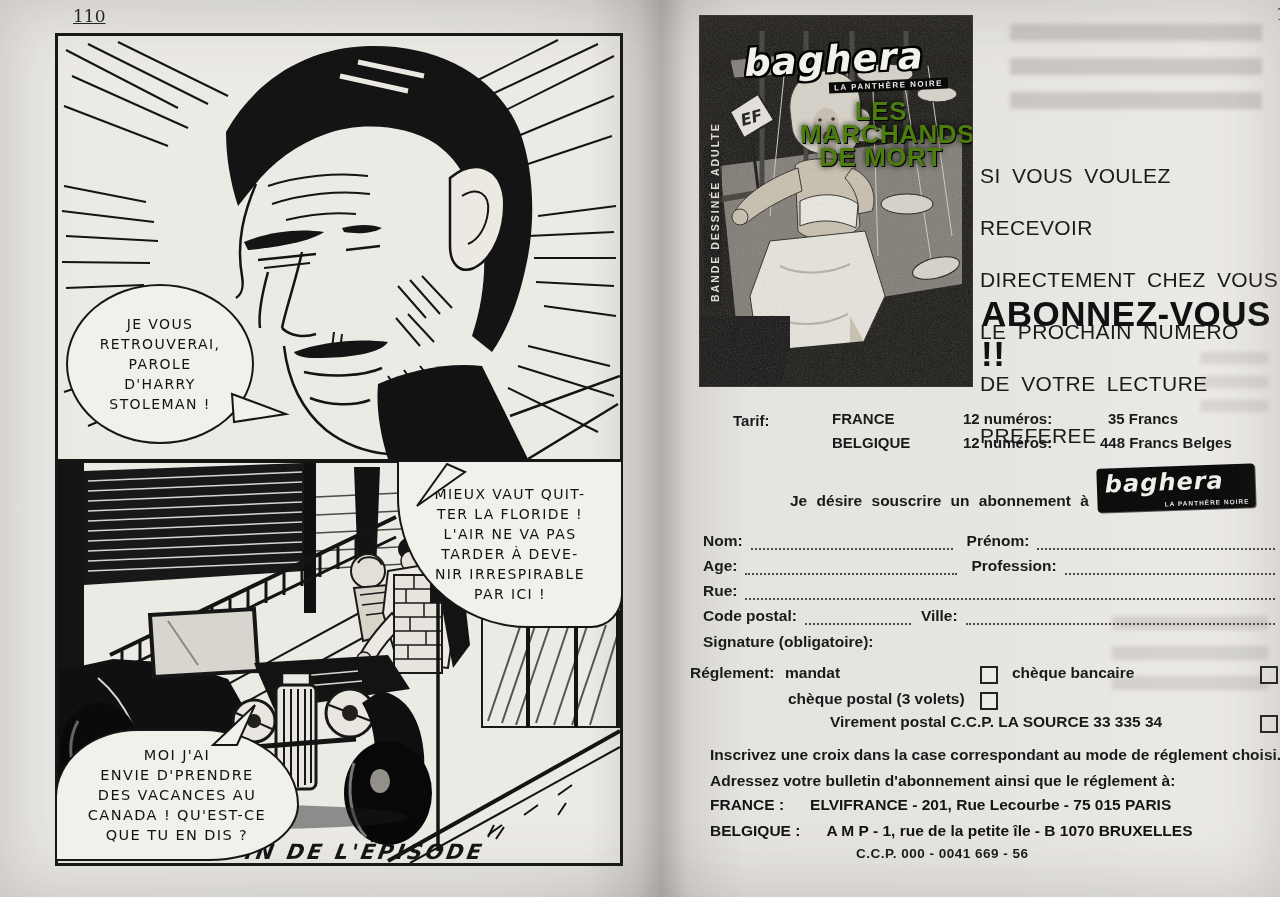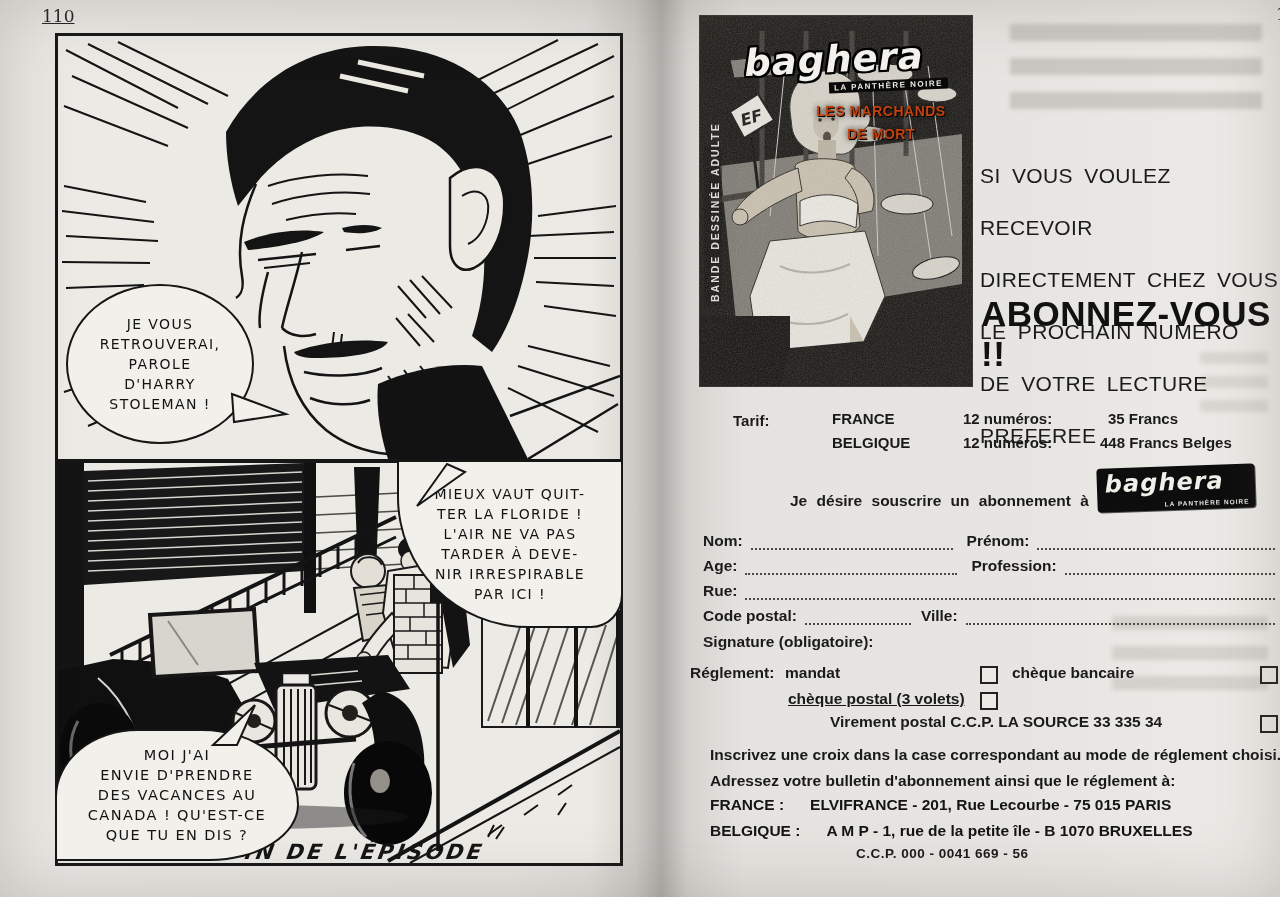--- a/index.html
+++ b/index.html
@@ -41,21 +41,21 @@
   .cover{position:absolute;left:40px;top:16px;width:272px;height:370px;background:#14120f;
     overflow:hidden;box-shadow:0 0 0 1px #3a3835;}
   .cover svg{position:absolute;inset:0;width:100%;height:100%;}
   .cover-logo{position:absolute;left:12px;top:22px;width:244px;text-align:center;
     font-family:"DejaVu Sans",sans-serif;font-style:italic;font-weight:bold;font-size:37px;
     letter-spacing:1px;color:#f3f1ec;transform:rotate(-2.5deg);z-index:4;
     text-shadow:2px 0 #000,-2px 0 #000,0 2px #000,0 -2px #000,2px 2px #000,-2px -2px #000,2px -2px #000,-2px 2px #000;}
   .cover-logo-sub{position:absolute;right:24px;top:64px;z-index:4;background:#090909;color:#eceae4;
     font-size:8px;font-weight:bold;letter-spacing:1.5px;padding:1px 5px;transform:rotate(-2.5deg);}
   .cover-title{position:absolute;left:100px;top:84px;width:162px;z-index:4;text-align:center;
-    font-weight:bold;font-size:14px;line-height:23px;color:#c2410c;letter-spacing:.5px;
+    font-weight:bold;font-size:26px;line-height:23px;color:#4d7c0f;letter-spacing:.5px;
     text-shadow:1px 1px 0 #000,0 0 6px #000;}
 
   
   .intro{position:absolute;left:320px;top:150px;width:300px;font-size:21px;line-height:52px;
     letter-spacing:.4px;word-spacing:5px;color:#1b1b1b;}
   .headline{position:absolute;left:321px;top:294px;font-size:35px;font-weight:bold;
     letter-spacing:.5px;color:#111;}
   .t-cell{position:absolute;font-weight:bold;font-size:15px;color:#1a1a1a;}
   .subscribe{position:absolute;left:130px;top:492px;font-weight:bold;font-size:15.5px;
     word-spacing:5px;color:#1a1a1a;}
@@ -86,21 +86,21 @@
     background:repeating-linear-gradient(180deg,rgba(125,120,114,.5) 0 14px,rgba(0,0,0,0) 14px 30px);}
   .ghost3{left:540px;top:352px;width:68px;height:66px;opacity:.3;
     background:repeating-linear-gradient(180deg,rgba(125,120,114,.55) 0 12px,rgba(0,0,0,0) 12px 24px);}
 </style>
 </head>
 <body>
 
 <div class="spread">
 
   <div class="page page-left">
-    <div class="pagenum" style="left:42px;top:6px;text-decoration:underline;">110</div>
+    <div class="pagenum" style="left:73px;top:6px;text-decoration:underline;">110</div>
 
     <div class="panel panel1">
       <svg viewBox="0 0 562 423" preserveAspectRatio="none">
         <g stroke="#141414" stroke-width="2" fill="none">
           <path d="M8,14 L120,72 M30,8 L150,68 M60,6 L170,60 M14,40 L130,92 M6,70 L110,110"></path>
           <path d="M6,150 L88,166 M4,175 L96,186 M8,200 L100,205 M4,226 L92,227 M8,252 L86,249"></path>
           <path d="M10,330 L96,302 M6,356 L110,322 M30,390 L130,347"></path>
           <path d="M556,20 L440,78 M540,8 L430,60 M500,4 L420,44 M556,60 L460,100 M554,100 L470,128"></path>
           <path d="M558,170 L480,180 M556,196 L470,200 M558,222 L476,222 M556,250 L478,246 M558,280 L486,270"></path>
           <path d="M552,330 L470,310 M556,360 L460,330 M540,396 L450,352"></path>
@@ -393,21 +393,21 @@
     </div>
     <div class="form-row" style="top:633px;">
       <span class="lbl">Signature (obligatoire):</span>
     </div>
 
     <div class="regl" style="left:30px;top:664px;">Réglement:</div>
     <div class="regl" style="left:125px;top:664px;">mandat</div>
     <div class="checkbox" style="left:320px;top:666px;"></div>
     <div class="regl" style="left:352px;top:664px;">chèque bancaire</div>
     <div class="checkbox" style="left:600px;top:666px;"></div>
-    <div class="regl" style="left:128px;top:690px;text-decoration:underline;">chèque postal (3 volets)</div>
+    <div class="regl" style="left:128px;top:690px;">chèque postal (3 volets)</div>
     <div class="checkbox" style="left:320px;top:692px;"></div>
     <div class="regl" style="left:170px;top:713px;">Virement postal C.C.P. LA SOURCE 33 335 34</div>
     <div class="checkbox" style="left:600px;top:715px;"></div>
 
     <div class="instr" style="top:746px;">Inscrivez une croix dans la case correspondant au mode de réglement choisi.</div>
     <div class="instr" style="top:772px;">Adressez votre bulletin d'abonnement ainsi que le réglement à:</div>
     <div class="addr" style="top:796px;">
       <span>FRANCE :</span>
       <span class="gap"></span>
       <span>ELVIFRANCE - 201, Rue Lecourbe - 75 015 PARIS</span>

